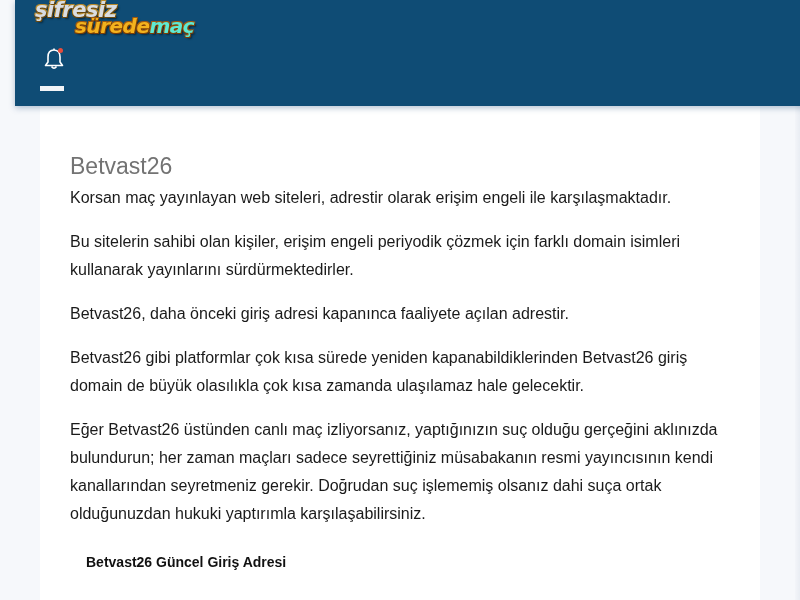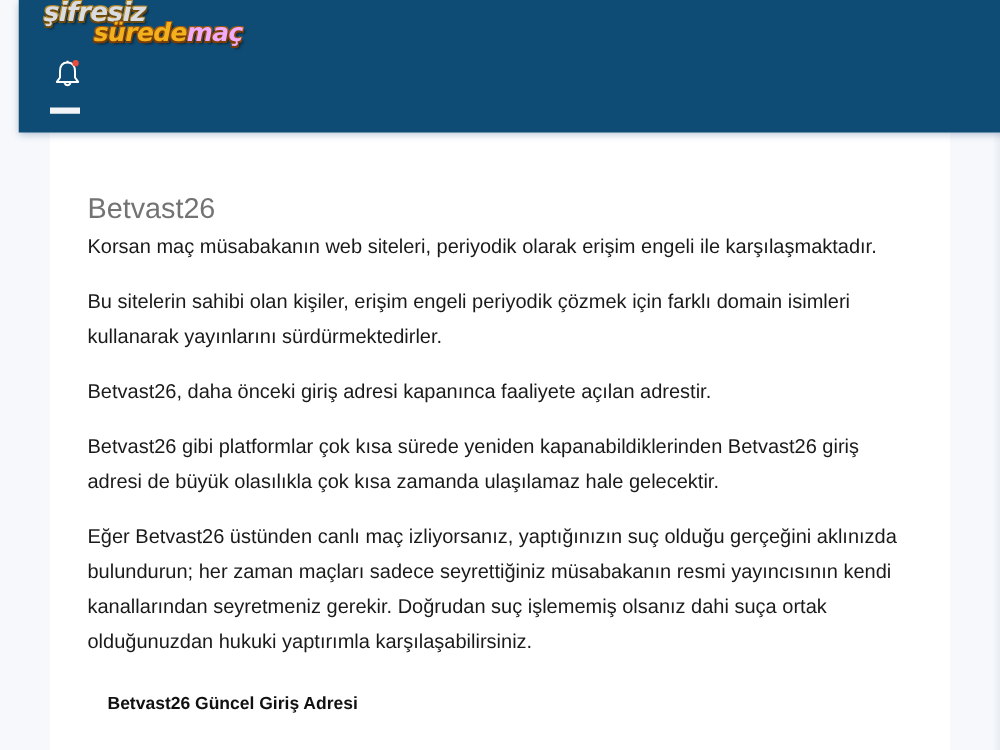--- a/index.html
+++ b/index.html
@@ -26,21 +26,21 @@
       color: #d9dde2;
       text-shadow: 1px 1px 0 #6b4a10, -1px -1px 0 #b98a2a, 1px -1px 0 #b98a2a, -1px 1px 0 #6b4a10, 2px 2px 2px rgba(0,0,0,0.5);
     }
     .logo .l2 {
       position: absolute; left: 40px; top: 14px;
       font-family: "DejaVu Sans", sans-serif; font-weight: bold; font-style: italic;
       font-size: 20px; letter-spacing: -0.5px;
       color: #f3b21d;
       text-shadow: 1px 1px 0 #7a3d05, -1px -1px 0 #a05a10, 1px -1px 0 #a05a10, -1px 1px 0 #7a3d05, 2px 2px 2px rgba(0,0,0,0.5);
     }
-    .logo .l2 .red { color: #f0abfc; margin-top: 16px; }
+    .logo .l2 .red { color: #5eead4; margin-top: 16px; }
     .bell {
       position: absolute; left: 28px; top: 47px; width: 22px; height: 24px;
     }
     .bell .dot {
       position: absolute; left: 15px; top: 1px; width: 5px; height: 5px;
       border-radius: 50%; background: #e74c3c;
     }
     .menu-bar {
       position: absolute; left: 25px; top: 86px; width: 24px; height: 5px;
       background: #f2f4f7;
@@ -90,19 +90,19 @@
   </div>
 
   <div class="menu-bar"></div>
 </div>
 
 <div class="card"></div>
 <div class="scroll-edge"></div>
 
 <div class="content">
   <h1 class="title">Betvast26</h1>
-  <p class="para first">Korsan maç müsabakanın web siteleri, periyodik olarak erişim engeli ile karşılaşmaktadır.</p>
+  <p class="para first">Korsan maç yayınlayan web siteleri, adrestir olarak erişim engeli ile karşılaşmaktadır.</p>
   <p class="para">Bu sitelerin sahibi olan kişiler, erişim engeli periyodik çözmek için farklı domain isimleri kullanarak yayınlarını sürdürmektedirler.</p>
   <p class="para">Betvast26, daha önceki giriş adresi kapanınca faaliyete açılan adrestir.</p>
-  <p class="para">Betvast26 gibi platformlar çok kısa sürede yeniden kapanabildiklerinden Betvast26 giriş adresi de büyük olasılıkla çok kısa zamanda ulaşılamaz hale gelecektir.</p>
+  <p class="para">Betvast26 gibi platformlar çok kısa sürede yeniden kapanabildiklerinden Betvast26 giriş domain de büyük olasılıkla çok kısa zamanda ulaşılamaz hale gelecektir.</p>
   <p class="para">Eğer Betvast26 üstünden canlı maç izliyorsanız, yaptığınızın suç olduğu gerçeğini aklınızda bulundurun; her zaman maçları sadece seyrettiğiniz müsabakanın resmi yayıncısının kendi kanallarından seyretmeniz gerekir. Doğrudan suç işlememiş olsanız dahi suça ortak olduğunuzdan hukuki yaptırımla karşılaşabilirsiniz.</p>
   <h2 class="subtitle">Betvast26 Güncel Giriş Adresi</h2>
 </div>
 
 </body></html>

